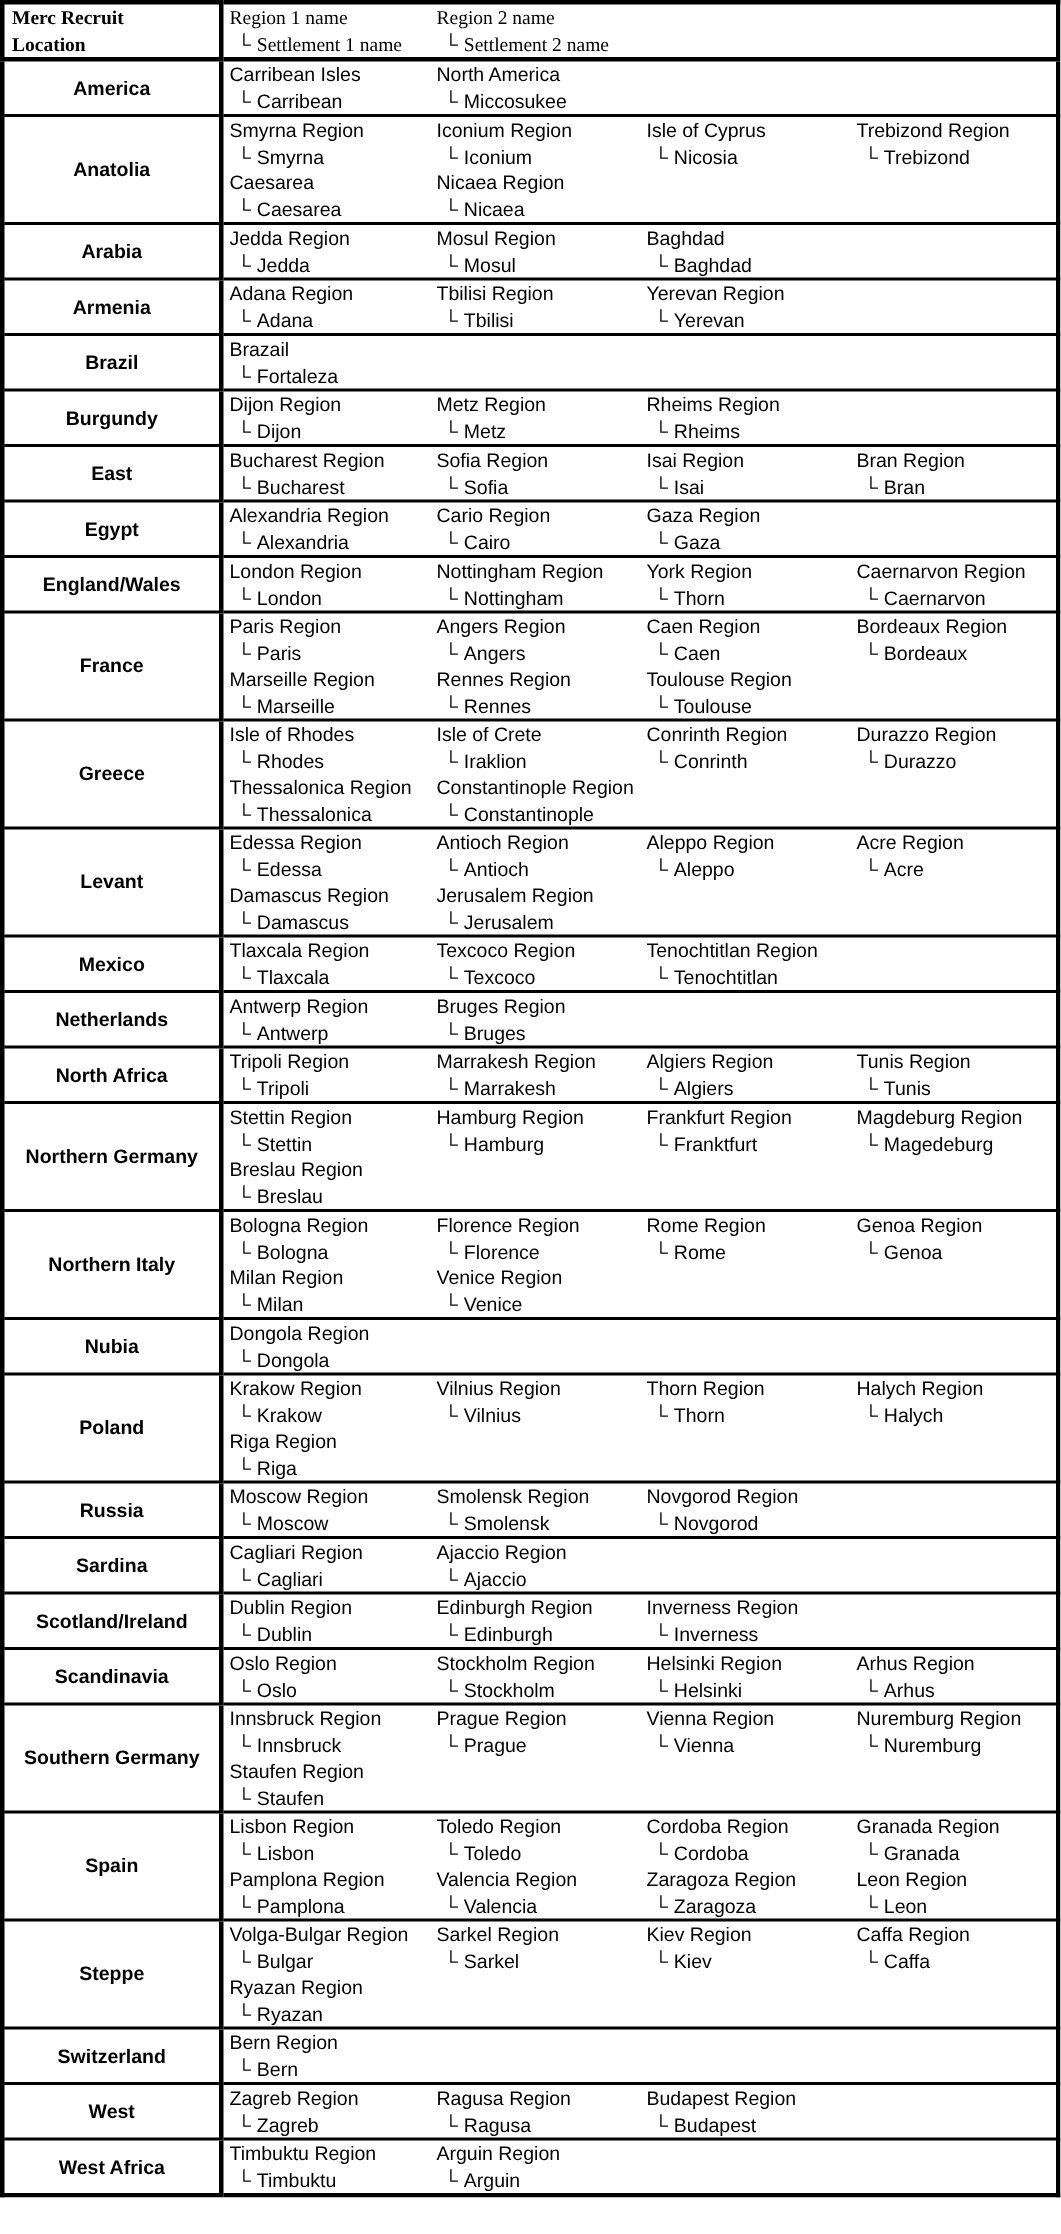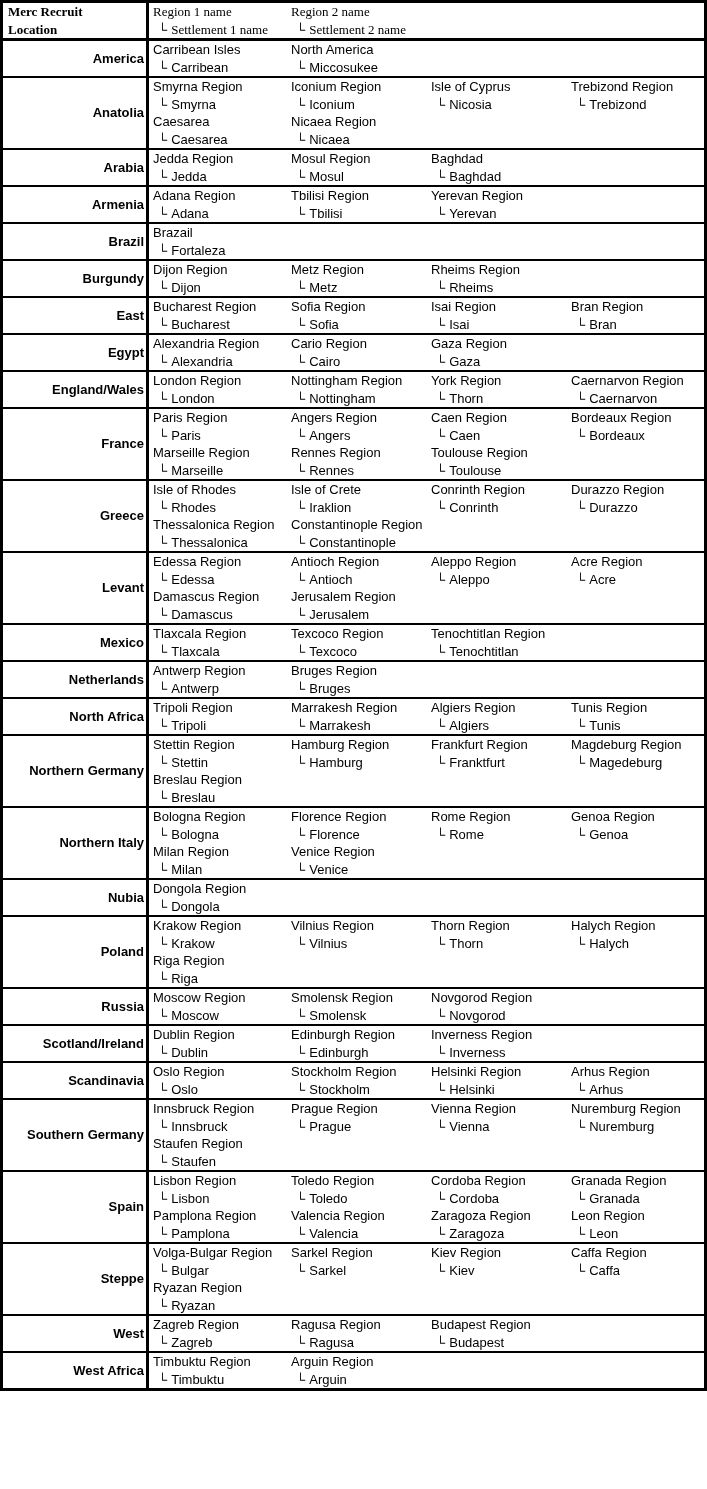--- a/index.html
+++ b/index.html
@@ -29,21 +29,21 @@
   }
   tr.data-row {
     border-bottom: 2px solid #000000;
   }
   td.loc {
     width: 136px;
     border-right: 3px solid #000000;
     font-weight: bold;
     font-size: 13px;
     line-height: 17.5px;
-    text-align: right;
+    text-align: center;
     vertical-align: middle;
     padding: 0 2px;
     overflow: hidden;
   }
   td.loc-hdr {
     text-align: left;
     padding-left: 5px;
   }
   td.content {
     padding: 0;
@@ -544,20 +544,35 @@
                 <div class="settlement"><span class="branch">└</span><span>Smolensk</span></div>
               </div>
               <div class="entry">
                 <div class="region">Novgorod Region</div>
                 <div class="settlement"><span class="branch">└</span><span>Novgorod</span></div>
               </div>
             </div>
     </td>
   </tr>
         <tr class="data-row">
+    <td class="loc">Sardina</td>
+    <td class="content">
+      <div class="grid">
+              <div class="entry">
+                <div class="region">Cagliari Region</div>
+                <div class="settlement"><span class="branch">└</span><span>Cagliari</span></div>
+              </div>
+              <div class="entry">
+                <div class="region">Ajaccio Region</div>
+                <div class="settlement"><span class="branch">└</span><span>Ajaccio</span></div>
+              </div>
+            </div>
+    </td>
+  </tr>
+        <tr class="data-row">
     <td class="loc">Scotland/Ireland</td>
     <td class="content">
       <div class="grid">
               <div class="entry">
                 <div class="region">Dublin Region</div>
                 <div class="settlement"><span class="branch">└</span><span>Dublin</span></div>
               </div>
               <div class="entry">
                 <div class="region">Edinburgh Region</div>
                 <div class="settlement"><span class="branch">└</span><span>Edinburgh</span></div>
@@ -674,20 +689,31 @@
                 <div class="region">Kiev Region</div>
                 <div class="settlement"><span class="branch">└</span><span>Kiev</span></div>
               </div>
               <div class="entry">
                 <div class="region">Caffa Region</div>
                 <div class="settlement"><span class="branch">└</span><span>Caffa</span></div>
               </div>
               <div class="entry">
                 <div class="region">Ryazan Region</div>
                 <div class="settlement"><span class="branch">└</span><span>Ryazan</span></div>
+              </div>
+            </div>
+    </td>
+  </tr>
+        <tr class="data-row">
+    <td class="loc">Switzerland</td>
+    <td class="content">
+      <div class="grid">
+              <div class="entry">
+                <div class="region">Bern Region</div>
+                <div class="settlement"><span class="branch">└</span><span>Bern</span></div>
               </div>
             </div>
     </td>
   </tr>
         <tr class="data-row">
     <td class="loc">West</td>
     <td class="content">
       <div class="grid">
               <div class="entry">
                 <div class="region">Zagreb Region</div>

